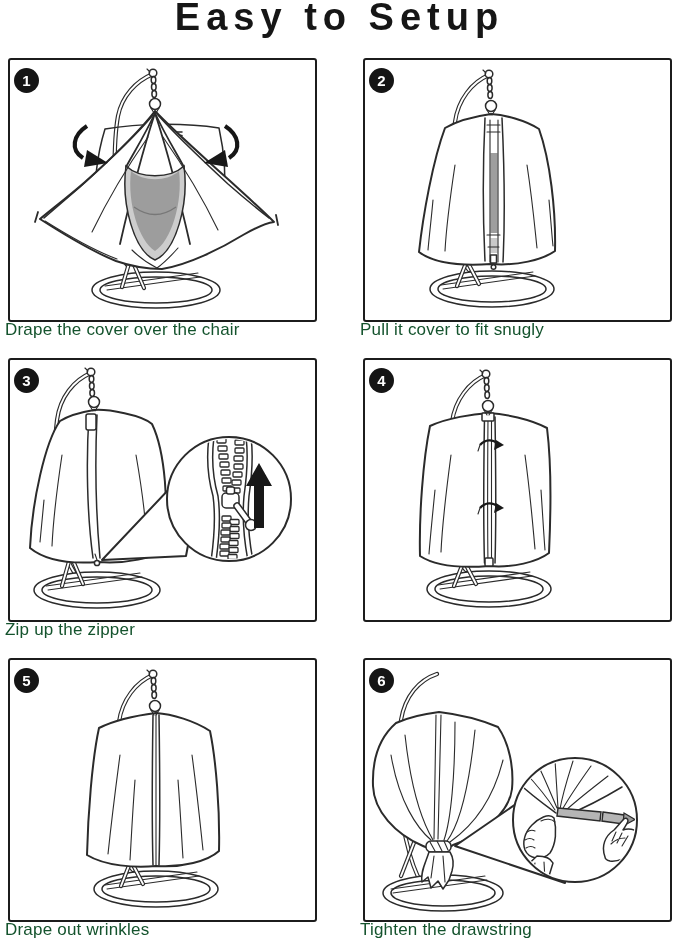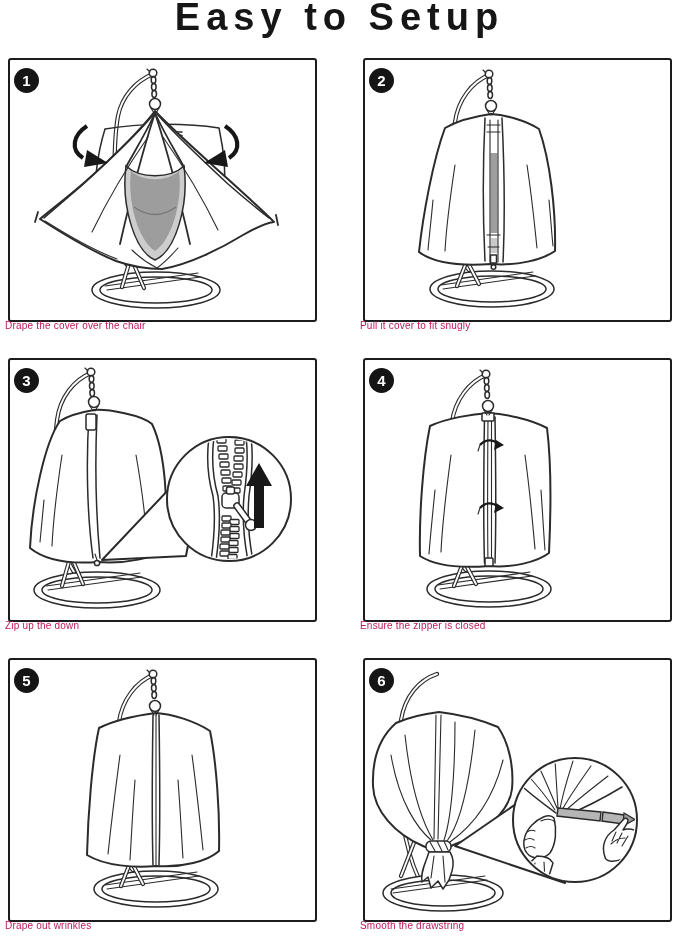--- a/index.html
+++ b/index.html
@@ -1,21 +1,21 @@
 <!DOCTYPE html>
 <html><head>
 <meta charset="utf-8">
 <style>
   html,body{margin:0;padding:0;}
   body{width:679px;height:944px;background:#fff;font-family:"Liberation Sans",sans-serif;position:relative;overflow:hidden;}
   .title{position:absolute;top:-4px;left:0;width:679px;text-align:center;font-size:38px;font-weight:700;letter-spacing:6px;color:#161616;}
   .panel{position:absolute;width:309px;}
   .box{width:309px;height:264px;border:2px solid #1c1c1c;border-radius:3px;box-sizing:border-box;position:relative;background:#fff;}
   .badge{position:absolute;top:8px;left:4px;width:25px;height:25px;border-radius:50%;background:#151515;color:#fff;font-size:15px;font-weight:700;display:flex;align-items:center;justify-content:center;}
-  .caption{position:absolute;left:-3px;top:262px;font-size:10px;color:#be185d;letter-spacing:0.2px;}
+  .caption{position:absolute;left:-3px;top:262px;font-size:17px;color:#14532d;letter-spacing:0.2px;}
   svg{position:absolute;left:0;top:0;}
   .ln{stroke:#2b2b2b;stroke-width:1.5;fill:none;stroke-linecap:round;stroke-linejoin:round;}
   .lnt{stroke:#2b2b2b;stroke-width:1.1;fill:none;stroke-linecap:round;}
   .ln2{stroke:#2b2b2b;stroke-width:1.8;fill:none;stroke-linecap:round;stroke-linejoin:round;}
   .wf{fill:#fff;stroke:#2b2b2b;stroke-width:2;stroke-linejoin:round;}
   .wf15{fill:#fff;stroke:#2b2b2b;stroke-width:1.5;stroke-linejoin:round;}
   .tO{fill:none;stroke:#2b2b2b;stroke-width:4.2;stroke-linecap:round;}
   .tI{fill:none;stroke:#fff;stroke-width:1.9;stroke-linecap:round;}
   .blk{fill:#181818;stroke:none;}
 </style>
@@ -193,21 +193,21 @@
           <path d="M 227,146 L 238,161" stroke="#fff" stroke-width="4.5" stroke-linecap="round" fill="none"></path>
           <circle class="wf15" cx="241" cy="165" r="5.5"></circle>
           <polygon class="blk" points="244,168 244,126 236,126 249,103 262,126 254,126 254,168"></polygon>
         </g>
       </g>
     </svg>
     <div class="badge">
         <span>3</span>
       </div>
   </div>
-  <div class="caption">Zip up the down</div>
+  <div class="caption">Zip up the zipper</div>
 </section>
 
 <section class="panel" style="left:363px;top:358px;">
   <div class="box">
     <svg width="305" height="260" viewBox="0 0 305 260">
       <path class="tO" d="M 121,15 C 104,22 90,40 87,62 C 83,90 84,140 90,180 C 93,196 97,206 101,210"></path>
       <path class="tI" d="M 121,15 C 104,22 90,40 87,62 C 83,90 84,140 90,180 C 93,196 97,206 101,210"></path>
       <g>
         <ellipse class="wf15" cx="124" cy="229" rx="62" ry="18"></ellipse>
         <ellipse class="ln" cx="124" cy="229" rx="54" ry="13"></ellipse>
@@ -242,21 +242,20 @@
         <ellipse class="ln" cx="121.8" cy="28" rx="2.3" ry="3.4" stroke-width="1.2"></ellipse>
         <ellipse class="ln" cx="122.2" cy="35" rx="2.3" ry="3.4" stroke-width="1.2"></ellipse>
         <circle class="wf15" cx="123" cy="46" r="5.5"></circle>
         <path class="lnt" d="M 119,50 L 122,55 M 127,50 L 124,55"></path>
       </g>
     </svg>
     <div class="badge">
         <span>4</span>
       </div>
   </div>
-  <div class="caption">Ensure the zipper is closed</div>
 </section>
 
 <section class="panel" style="left:8px;top:658px;">
   <div class="box">
     <svg width="305" height="260" viewBox="0 0 305 260">
       <path class="tO" d="M 143,15 C 126,22 112,40 109,62 C 105,90 106,140 112,180 C 115,196 119,206 123,210"></path>
       <path class="tI" d="M 143,15 C 126,22 112,40 109,62 C 105,90 106,140 112,180 C 115,196 119,206 123,210"></path>
       <g>
         <ellipse class="wf15" cx="146" cy="229" rx="62" ry="18"></ellipse>
         <ellipse class="ln" cx="146" cy="229" rx="54" ry="13"></ellipse>
@@ -330,14 +329,14 @@
           <path class="lnt" d="M 170,203 L 166,218 M 179,202 L 180,220"></path>
           <path class="wf15" d="M 240,197 C 236,186 240,176 249,170 C 252,167 255,163 258,160 C 260,157 263,158 263,161 C 262,164 260,167 258,170 C 263,168 270,169 273,173 C 276,178 274,186 269,192 C 263,198 252,202 245,201 C 241,200 240,199 240,197 Z"></path>
           <path class="lnt" d="M 251,172 L 247,181 M 257,173 L 252,183 M 263,176 L 257,186 M 246,184 C 250,180 255,178 260,178"></path>
         </g>
       </g>
     </svg>
     <div class="badge">
         <span>6</span>
       </div>
   </div>
-  <div class="caption">Smooth the drawstring</div>
+  <div class="caption">Tighten the drawstring</div>
 </section>
 
 </body></html>

